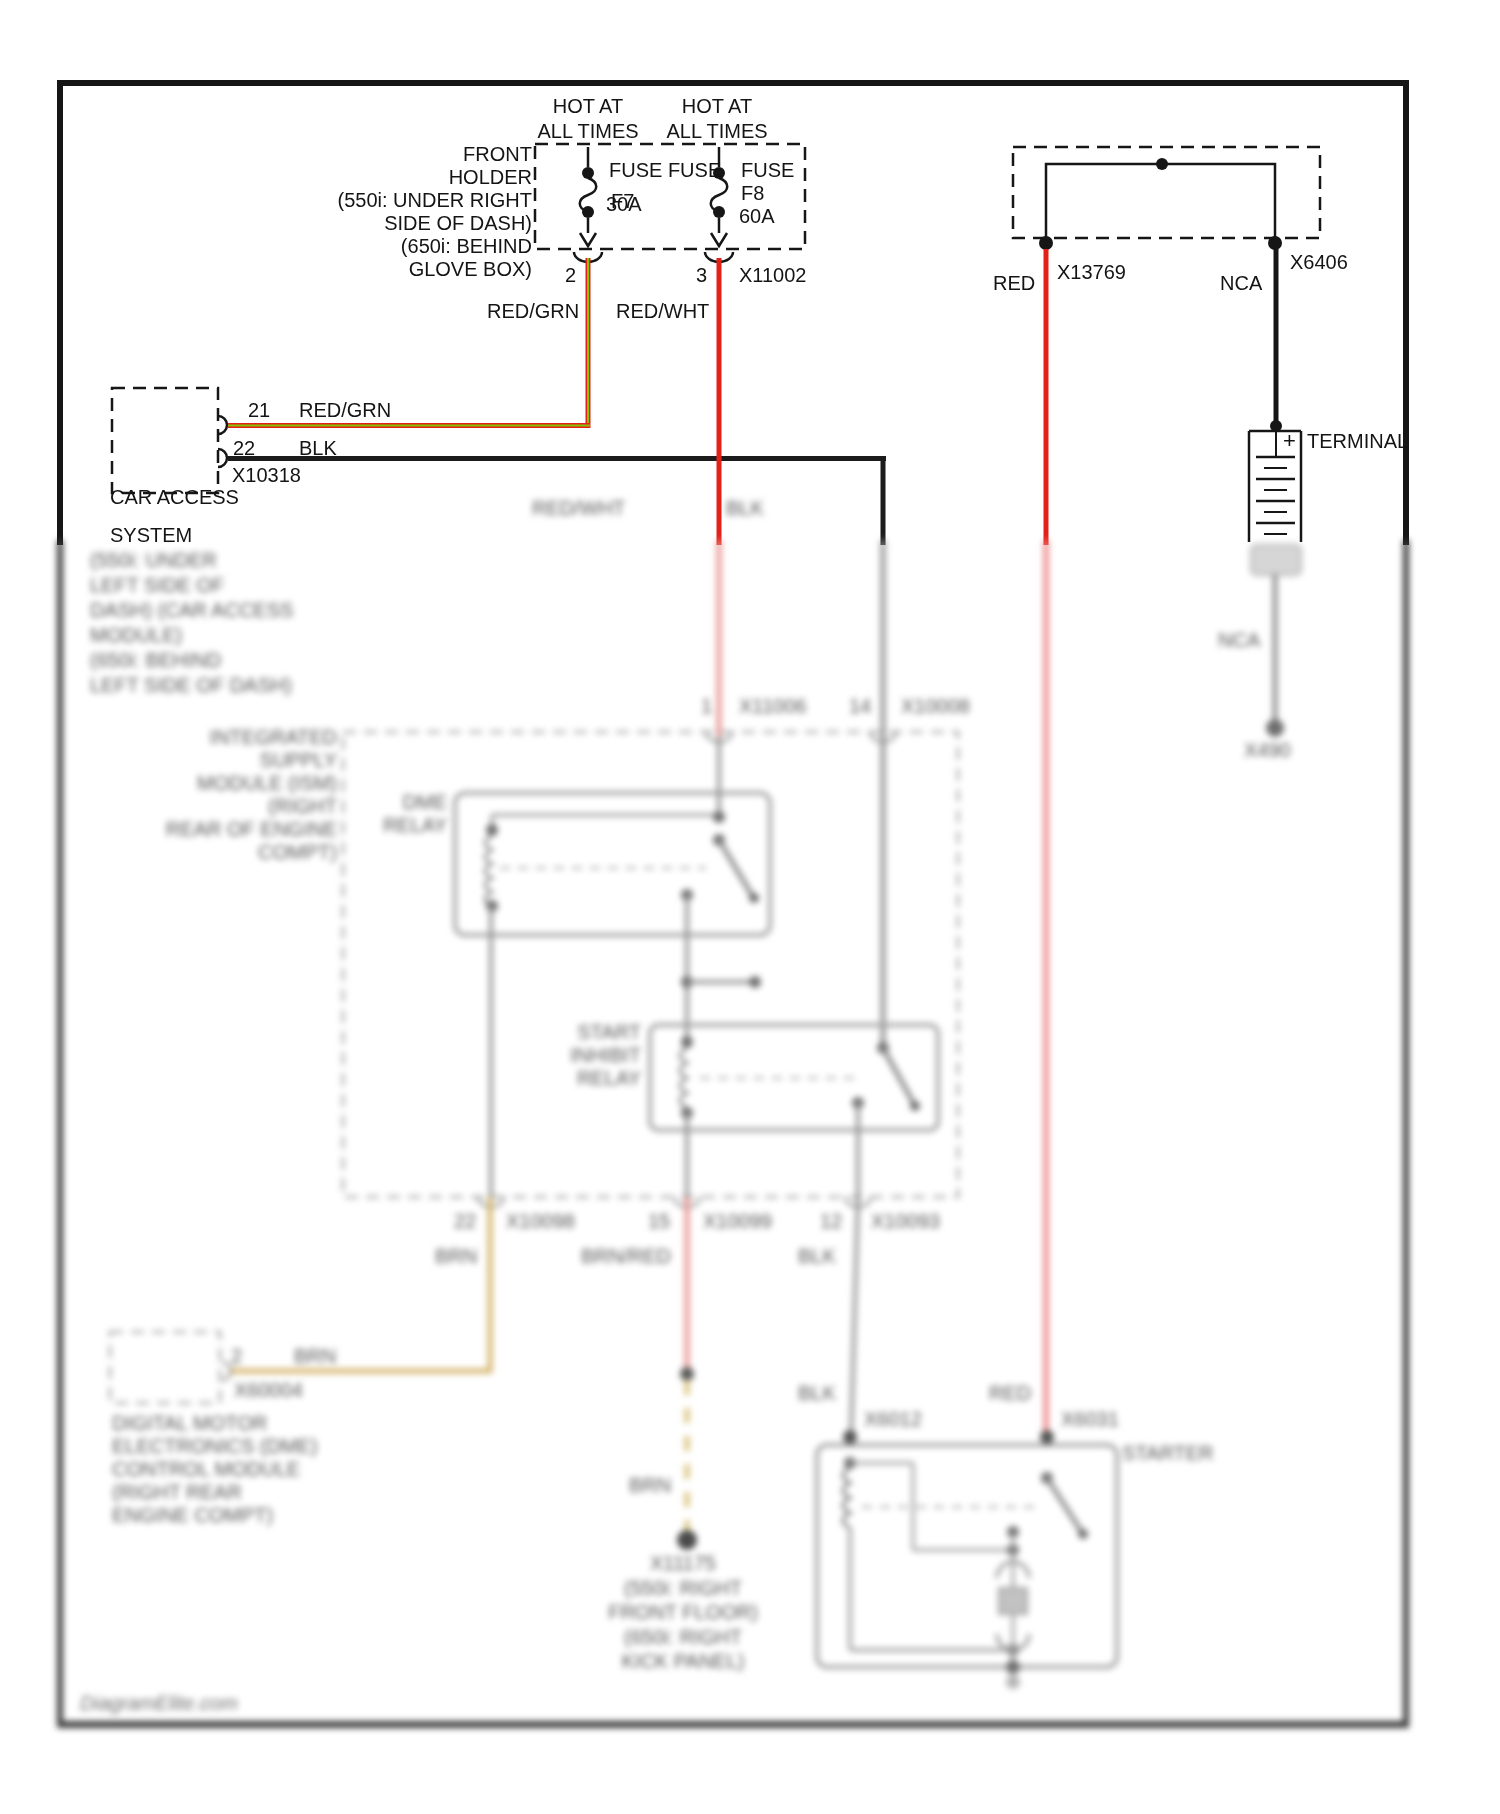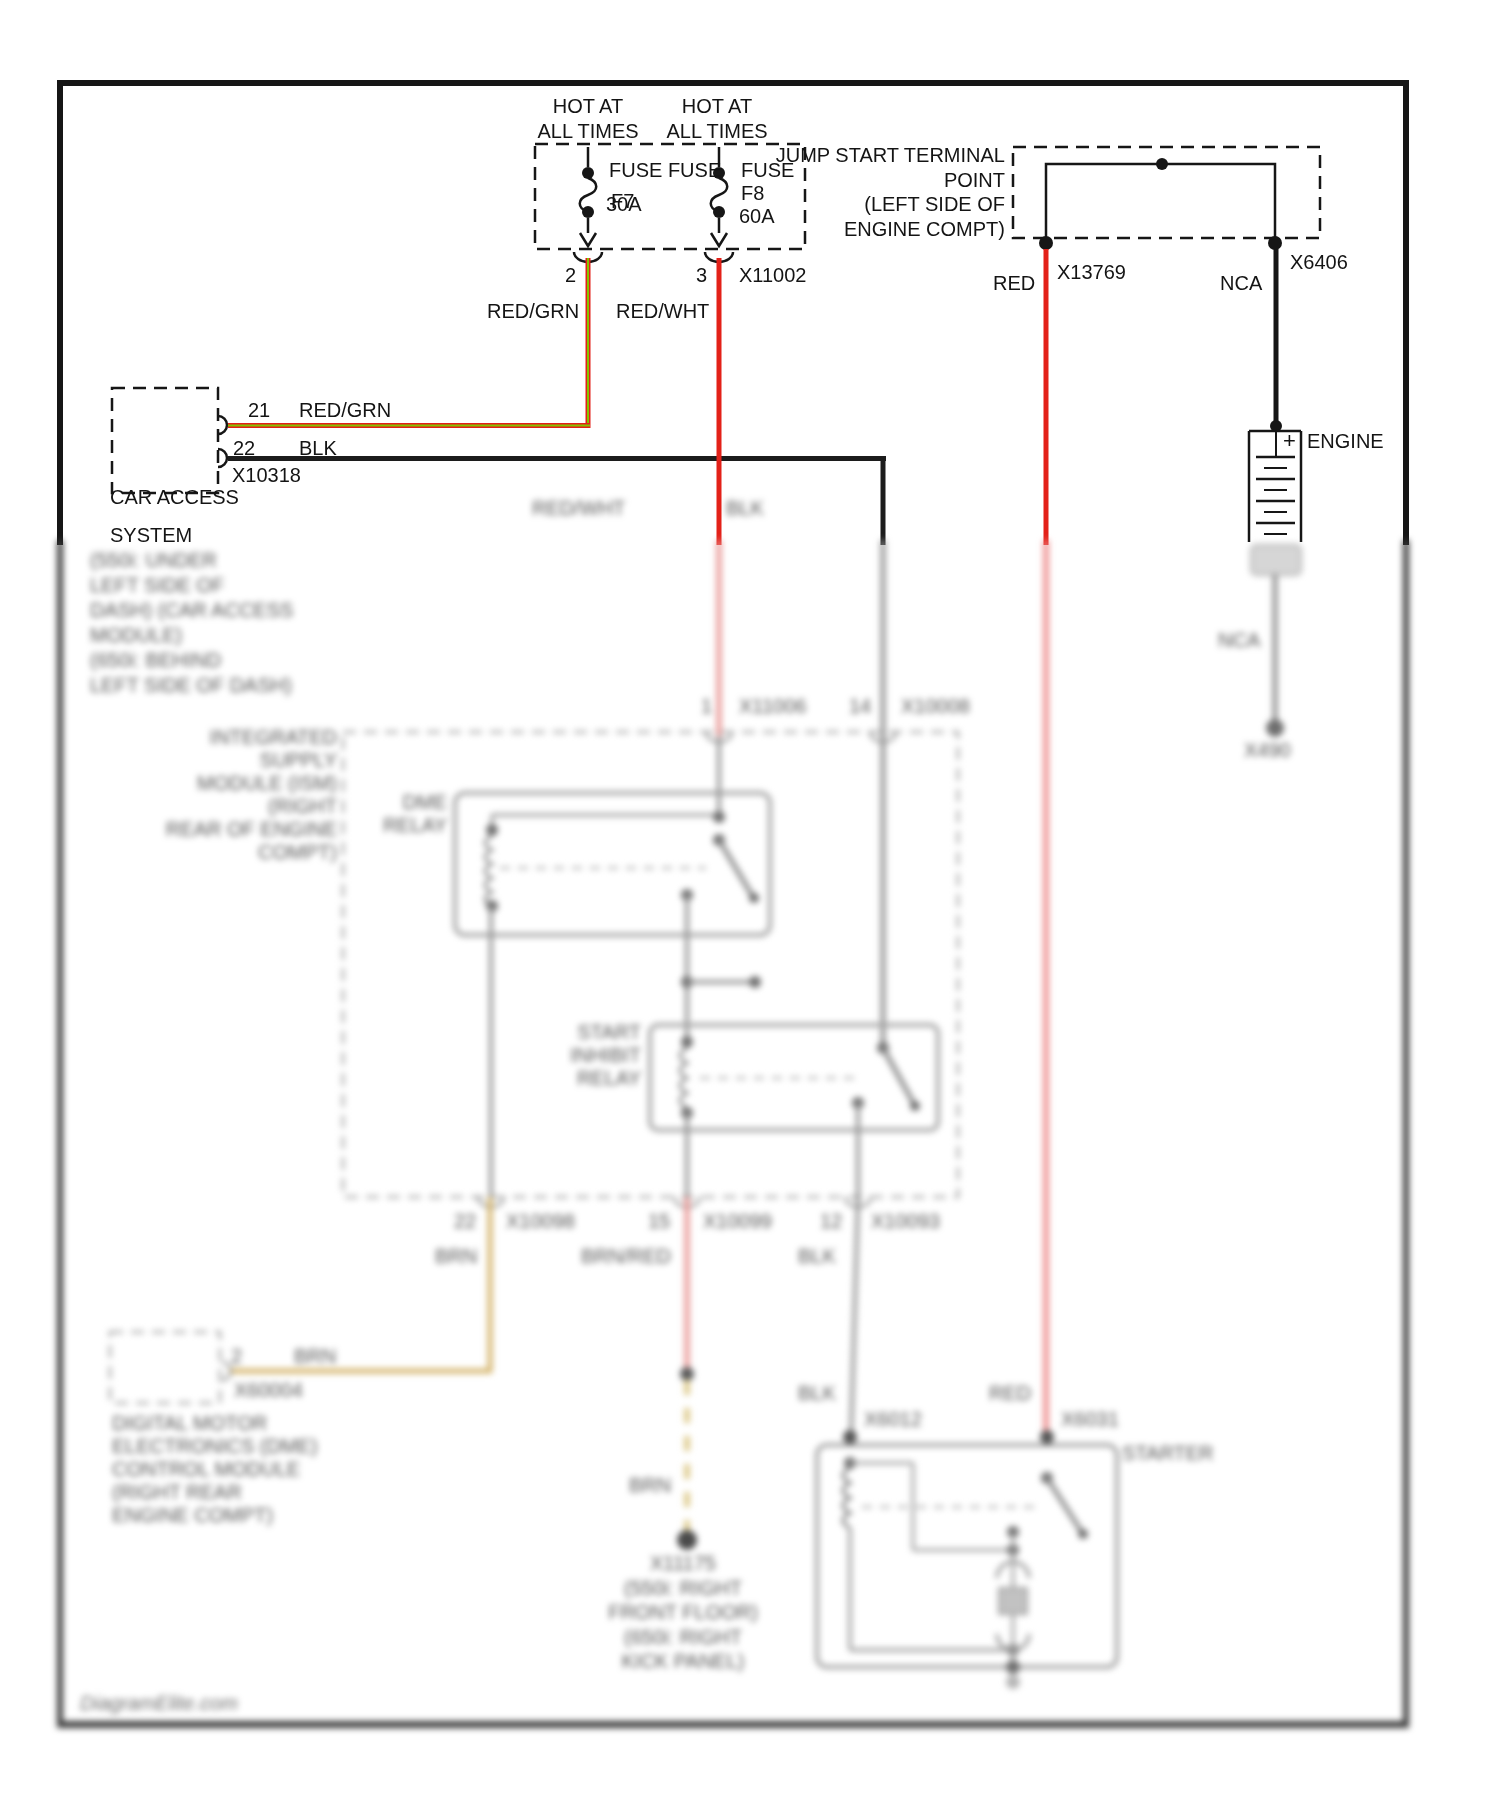--- a/index.html
+++ b/index.html
@@ -103,47 +103,49 @@
     <g>
       <rect x="1273.5" y="249" width="5" height="182" fill="#161616"></rect>
     </g>
   </svg>
 
   <div class="lb tc" style="left:588px;top:94px">HOT AT</div>
   <div class="lb tc" style="left:588px;top:119px">ALL TIMES</div>
   <div class="lb tc" style="left:717px;top:94px">HOT AT</div>
   <div class="lb tc" style="left:717px;top:119px">ALL TIMES</div>
 
+  <div class="lb tr lh23" style="right:968px;top:143px">
+    <div>FRONT</div>
+    <div>HOLDER</div>
+    <div>(550i: UNDER RIGHT</div>
+    <div>SIDE OF DASH)</div>
+    <div>(650i: BEHIND</div>
+    <div>GLOVE BOX)</div>
+  </div>
 
   <div class="lb" style="left:609px;top:158px">FUSE FUSE</div>
   <div class="lb" style="left:611px;top:189px">F7</div>
   <div class="lb" style="left:606px;top:192px">30A</div>
   <div class="lb" style="left:741px;top:158px">FUSE</div>
   <div class="lb" style="left:741px;top:181px">F8</div>
   <div class="lb" style="left:739px;top:204px">60A</div>
 
   <div class="lb" style="left:565px;top:263px">2</div>
   <div class="lb" style="left:696px;top:263px">3</div>
   <div class="lb" style="left:739px;top:263px">X11002</div>
   <div class="lb" style="left:487px;top:299px">RED/GRN</div>
   <div class="lb" style="left:616px;top:299px">RED/WHT</div>
 
-  <div class="lb tr lh24" style="right:495px;top:143px">
-    <div>JUMP START TERMINAL</div>
-    <div>POINT</div>
-    <div>(LEFT SIDE OF</div>
-    <div>ENGINE COMPT)</div>
-  </div>
   <div class="lb" style="left:1057px;top:260px">X13769</div>
   <div class="lb" style="left:1290px;top:250px">X6406</div>
   <div class="lb" style="left:993px;top:271px">RED</div>
   <div class="lb" style="left:1220px;top:271px">NCA</div>
 
   <div class="lb" style="left:1283px;top:429px;font-size:22px">+</div>
-  <div class="lb" style="left:1307px;top:429px">ENGINE</div>
+  <div class="lb" style="left:1307px;top:429px">TERMINAL</div>
 
   <div class="lb" style="left:248px;top:398px">21</div>
   <div class="lb" style="left:299px;top:398px">RED/GRN</div>
   <div class="lb" style="left:233px;top:436px">22</div>
   <div class="lb" style="left:299px;top:436px">BLK</div>
   <div class="lb" style="left:232px;top:463px">X10318</div>
   <div class="lb" style="left:110px;top:485px">CAR ACCESS</div>
   <div class="lb" style="left:110px;top:523px">SYSTEM</div>
 
   <div class="blur-layer">

